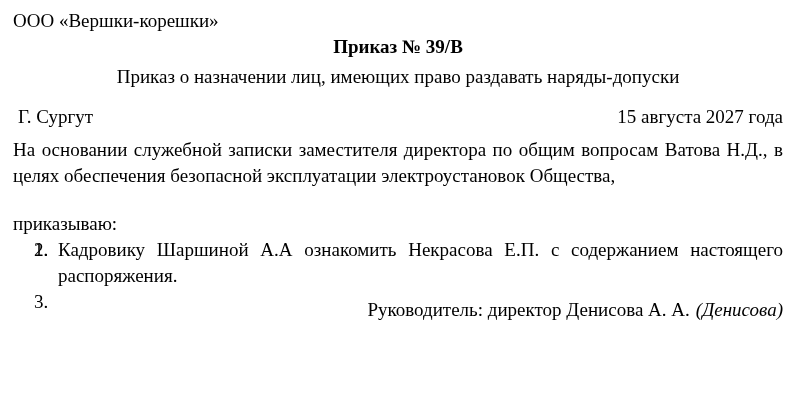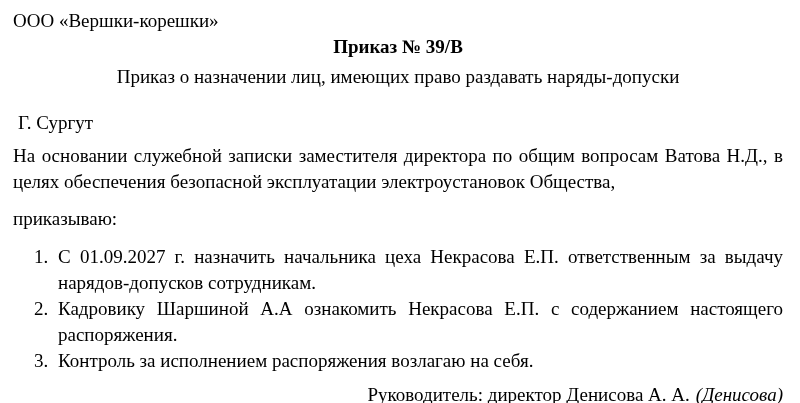--- a/index.html
+++ b/index.html
@@ -11,32 +11,32 @@
   }
   body {
     font-family: "Liberation Serif", "DejaVu Serif", serif;
     font-size: 19px;
     line-height: 26px;
     color: #000000;
     padding: 8px 17px 0 13px;
   }
   .company { margin-bottom: 0; text-align: left; }
   .order-title { margin-bottom: 4px; text-align: center; font-weight: bold; }
-  .order-subject { margin-bottom: 20px; text-align: center; }
+  .order-subject { margin-bottom: 14px; text-align: center; }
   .city-date-row {
     display: flex;
     justify-content: space-between;
     margin-bottom: 7px;
   }
   .city { padding-left: 5px; }
   .preamble {
     text-align: justify;
-    margin-bottom: 11px;
+    margin-bottom: 22px;
   }
-  .directive { margin-bottom: 12px; text-align: left; }
+  .directive { margin-bottom: 0; text-align: left; }
   ol.order-list {
     list-style: none;
     margin-bottom: 8px;
   }
   ol.order-list li {
     position: relative;
     padding-left: 45px;
     text-align: justify;
   }
   ol.order-list .num {
@@ -54,36 +54,35 @@
 <body>
 
 <div class="company">ООО «Вершки-корешки»</div>
 
 <div class="order-title">Приказ № 39/В</div>
 
 <div class="order-subject">Приказ о назначении лиц, имеющих право раздавать наряды-допуски</div>
 
 <div class="city-date-row">
   <span class="city">Г. Сургут</span>
+  <span class="date">15 августа 2027 года</span>
 </div>
 
 <div class="preamble">На основании служебной записки заместителя директора по общим вопросам Ватова Н.Д., в целях обеспечения безопасной эксплуатации электроустановок Общества,</div>
 
 <div class="directive">приказываю:</div>
 
 <ol class="order-list">
   <li>
     <span class="num">1.</span>
-    <span>С 01.09.2027 г. назначить начальника цеха Некрасова Е.П. ответственным за выдачу нарядов-допусков сотрудникам.</span>
   </li>
   <li>
     <span class="num">2.</span>
     <span>Кадровику Шаршиной А.А ознакомить Некрасова Е.П. с содержанием настоящего распоряжения.</span>
   </li>
   <li>
     <span class="num">3.</span>
-    <span>Контроль за исполнением распоряжения возлагаю на себя.</span>
   </li>
 </ol>
 
 <div class="signature">
   <span>Руководитель: директор Денисова А. А.</span><span class="transcript">(Денисова)</span>
 </div>
 
 </body></html>

